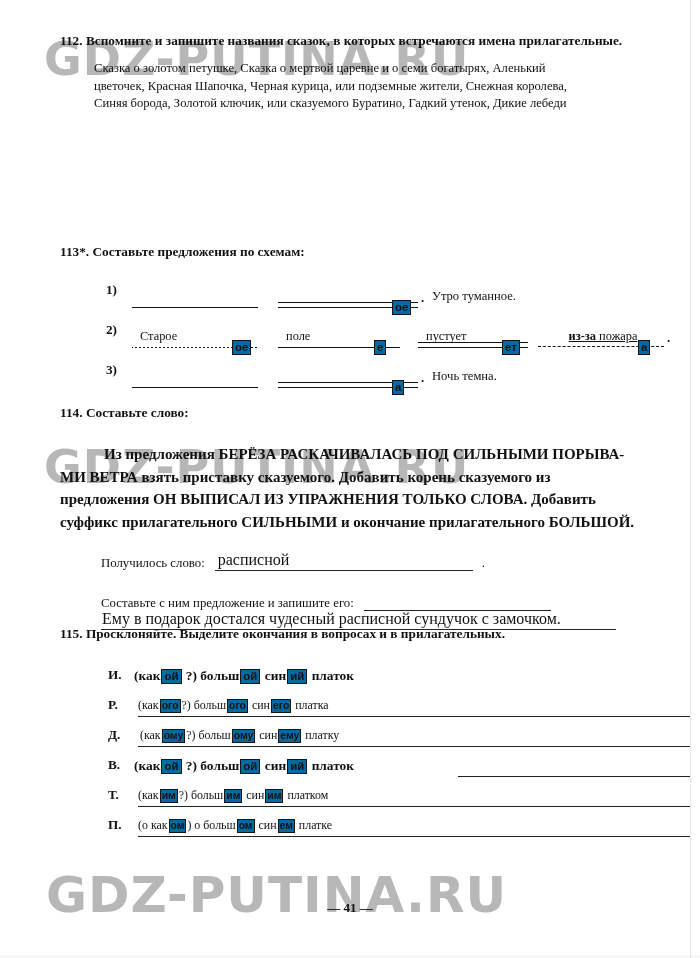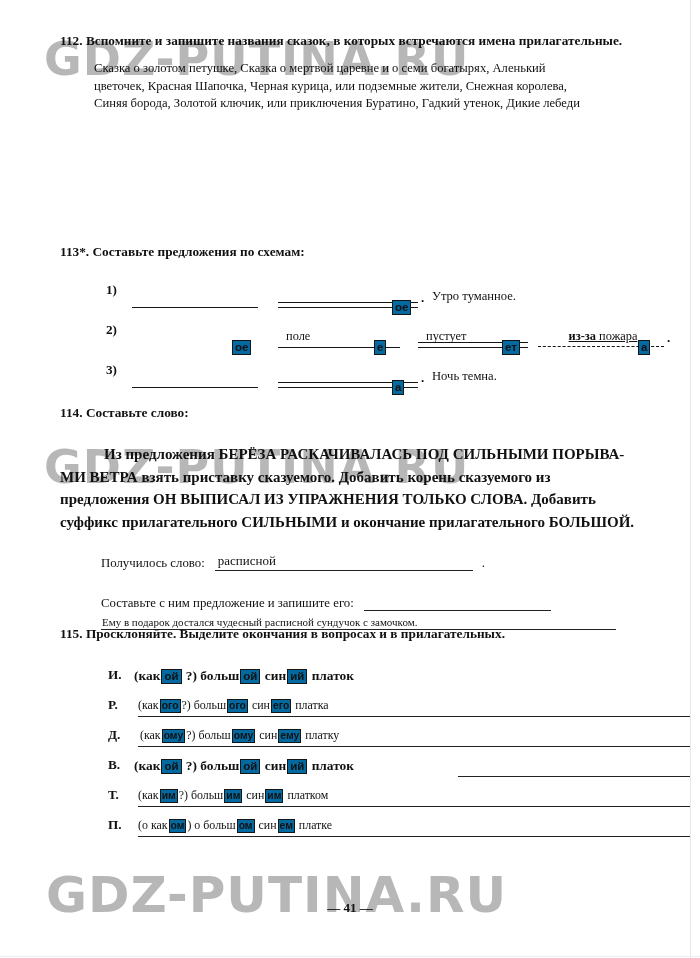--- a/index.html
+++ b/index.html
@@ -178,21 +178,21 @@
     position: relative;
     display: inline-block;
     border-bottom: 1.4px solid #222;
     vertical-align: bottom;
     height: 14px;
   }
   .fill-text {
     position: absolute;
     left: 3px;
     bottom: 1px;
-    font-size: 13px;
+    font-size: 16px;
     white-space: nowrap;
     border: none;
   }
 
   
   .decl-row {
     position: relative;
     height: 30px;
     font-size: 12.6px;
     white-space: nowrap;
@@ -257,40 +257,43 @@
 <div id="content">
 
   <div class="ex" id="ex112" style="top:32px;">
     <div class="ex-head">
       <span>112.</span>
       <span>Вспомните и запишите названия сказок, в которых встречаются имена прилагательные.</span>
     </div>
     <div class="ex-body" id="ex112-answer" style="margin-top:11px; padding-left:34px;">
         <span class="answer-line">Сказка о золотом петушке, Сказка о мертвой царевне и о семи богатырях, Аленький</span>
         <span class="answer-line">цветочек, Красная Шапочка, Черная курица, или подземные жители, Снежная королева,</span>
-        <span class="answer-line">Синяя борода, Золотой ключик, или приключения Буратино, Гадкий утенок, Дикие лебеди</span>
+        <span class="answer-line">Синяя борода, Золотой ключик, или сказуемого Буратино, Гадкий утенок, Дикие лебеди</span>
       </div>
   </div>
 
   <div class="ex" id="ex113" style="top:243px;">
     <div class="ex-head">
       <span>113*.</span>
       <span>Составьте предложения по схемам:</span>
     </div>
     <div id="ex113-schemes" style="margin-top:20px;">
         <div class="scheme-row">
           <div class="scheme-num">1)</div>
           <div class="seg ul-single" style="left: 72px; width: 126px; top: 2px;"></div>
           <div class="seg ul-double" style="left: 218px; width: 140px; top: 2px;"></div>
           <span class="ebox seg-box" style="left: 332px;">ое</span>
           <span class="period" style="left: 361px; top: 10px;">.</span>
           <span class="scheme-tail" style="left: 372px; top: 9px;">Утро туманное.</span>
         </div>
         <div class="scheme-row">
           <div class="scheme-num">2)</div>
+          <div class="seg ul-wavy" style="left: 72px; width: 126px; top: 2px;">
+            <span class="seg-word" style="text-align: left; padding-left: 8px;">Старое</span>
+          </div>
           <span class="ebox seg-box" style="left: 172px;">ое</span>
           <div class="seg ul-single" style="left: 218px; width: 122px; top: 2px;">
             <span class="seg-word" style="text-align: left; padding-left: 8px;">поле</span>
           </div>
           <span class="ebox seg-box" style="left: 314px;">е</span>
           <div class="seg ul-double" style="left: 358px; width: 110px; top: 2px;">
             <span class="seg-word" style="text-align: left; padding-left: 8px;">пустует</span>
           </div>
           <span class="ebox seg-box" style="left: 442px;">ет</span>
           <div class="seg ul-dashdot" style="left: 478px; width: 126px; top: 2px;">
@@ -331,21 +334,21 @@
       <span style="font-size:13px; margin-left:5px;">.</span>
     </div>
 
     <div style="position:relative; margin-top:22px; padding-left:41px;">
       <span style="font-size:12.8px;">Составьте с ним предложение и запишите его:</span>
       <span class="fill" style="width:187px; margin-left:6px;"></span>
     </div>
 
     <div style="position:relative; margin-top:1px; padding-left:41px;">
       <span class="fill" style="width:515px; height:16px;">
-        <span class="fill-text" style="left:1px; font-size:11px;text-align:center;">Ему в подарок достался чудесный расписной сундучок с замочком.</span>
+        <span class="fill-text" style="left:1px; font-size:16px;text-align:center;">Ему в подарок достался чудесный расписной сундучок с замочком.</span>
       </span>
     </div>
   </div>
 
   <div class="ex" id="ex115" style="top:625px;">
     <div class="ex-head">
       <span>115.</span>
       <span>Просклоняйте. Выделите окончания в вопросах и в прилагательных.</span>
     </div>
     <div id="ex115-rows" style="margin-top:22px;">

